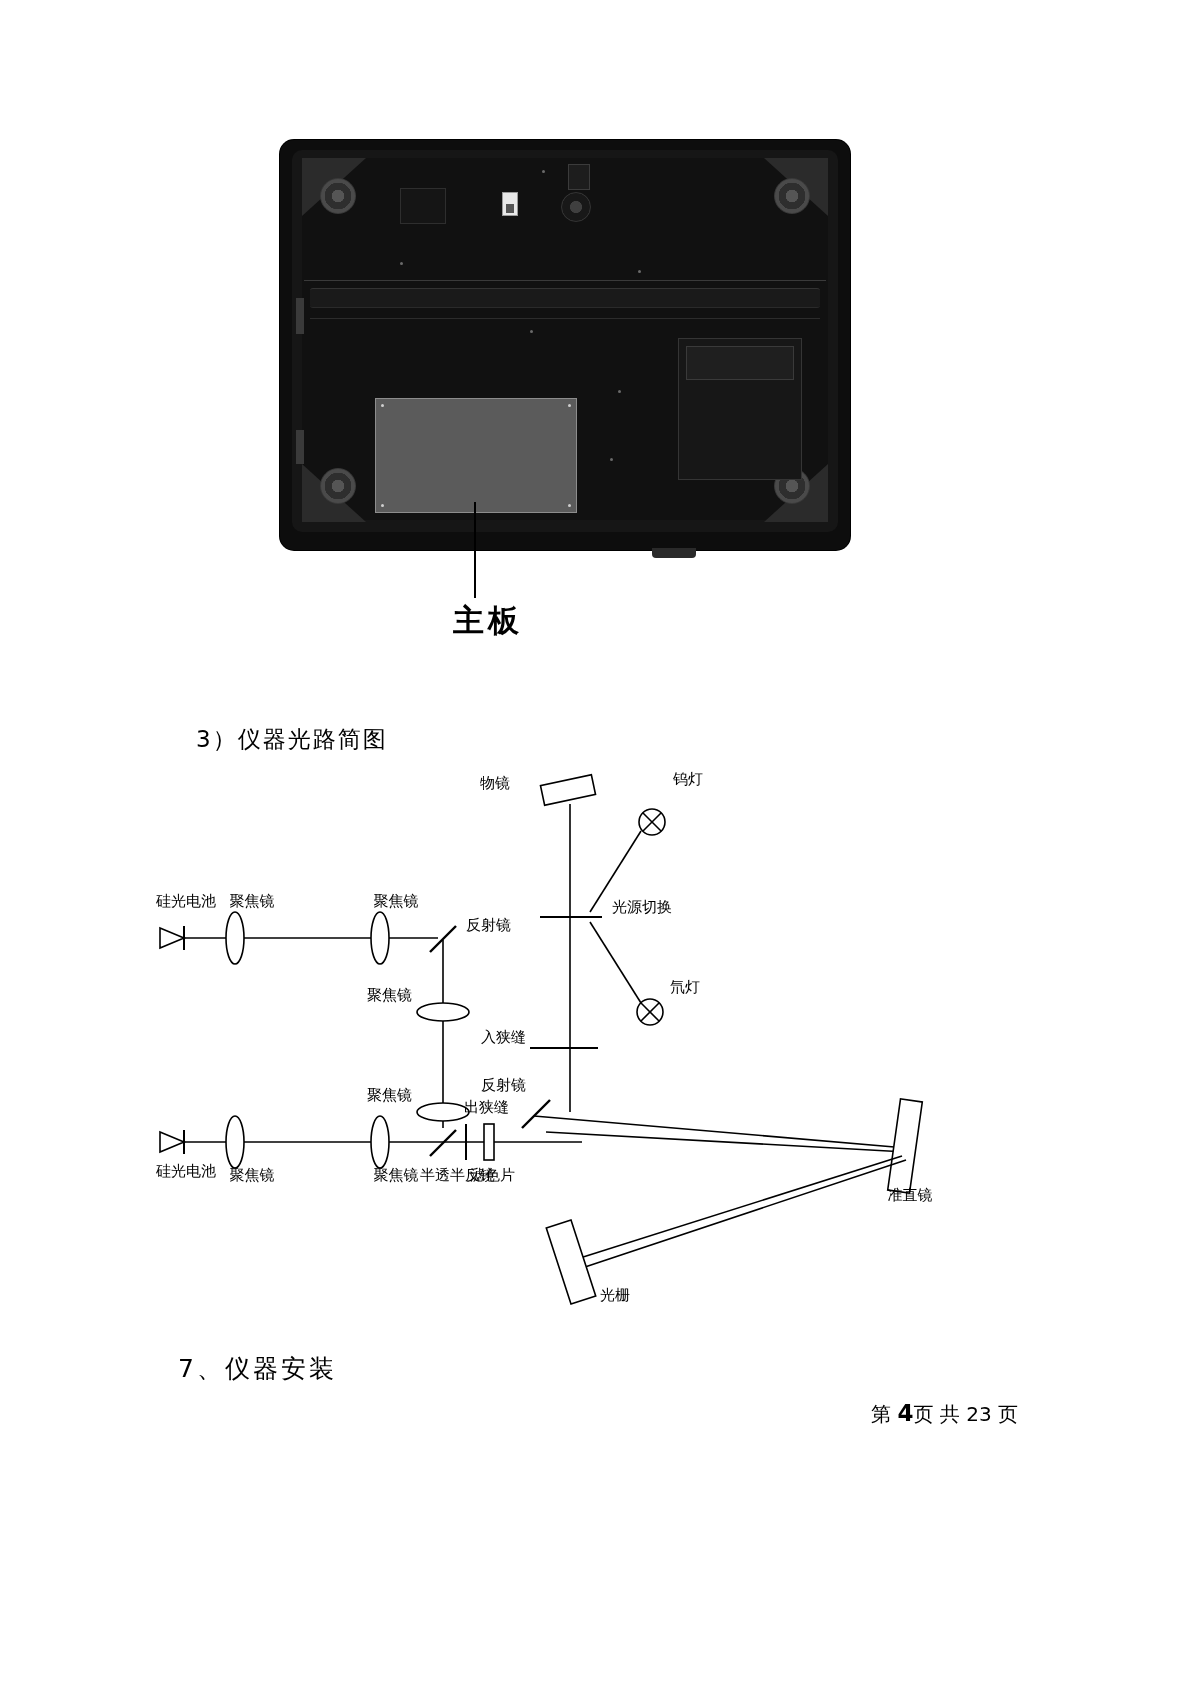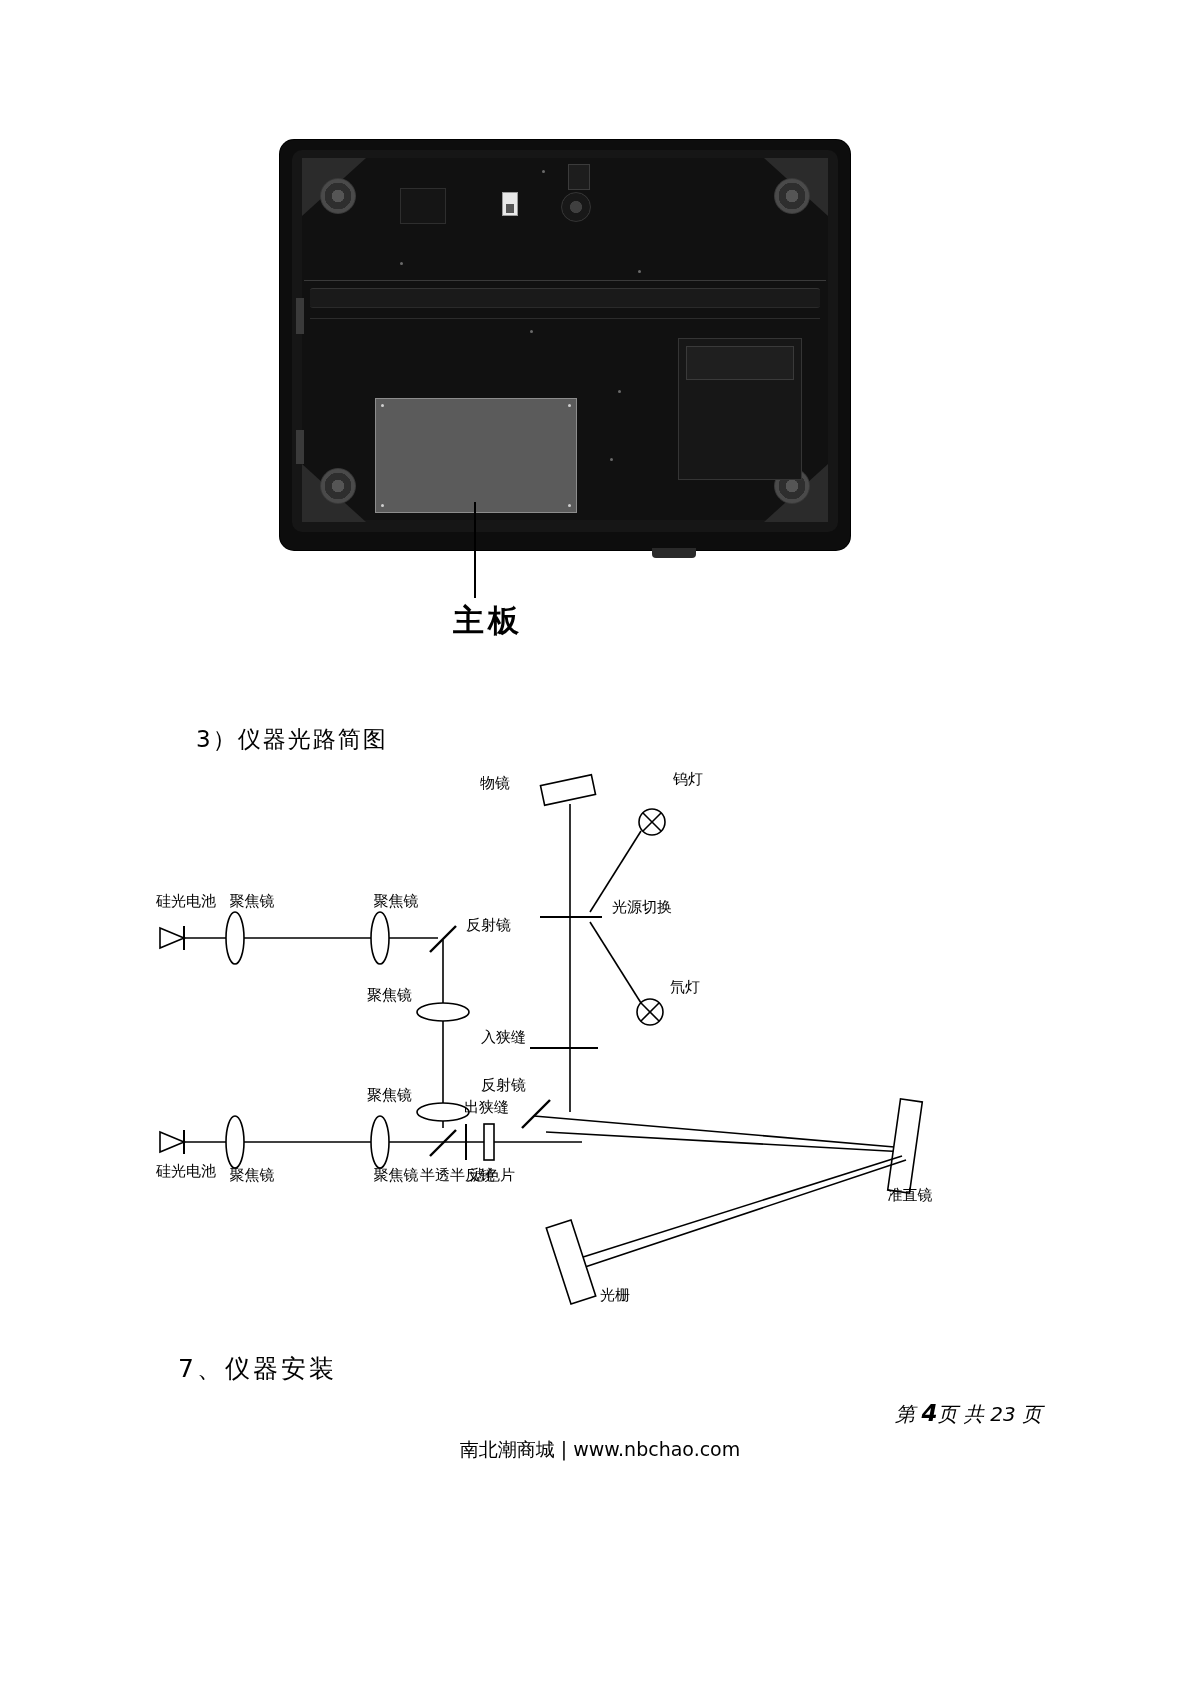--- a/index.html
+++ b/index.html
@@ -203,25 +203,24 @@
     left: 130px;
     top: 760px;
     width: 920px;
     height: 560px;
   }
   .diagram svg { display: block; }
 
   
   .footer-page {
     position: absolute;
-    right: 158px;
+    right: 182px;
     top: 1400px;
     font-size: 20px;
     font-family: "DejaVu Sans", "Liberation Sans", sans-serif;
-    font-style: italic;
   }
   .footer-page b { font-size: 23px; }
   .footer-site {
     position: absolute;
     left: 0; right: 0;
     top: 1437px;
     text-align: center;
     font-size: 19px;
     font-family: "DejaVu Sans", "Liberation Sans", sans-serif;
   }
@@ -394,15 +393,14 @@
   </div>
 
   <div class="heading-7">7、仪器安装</div>
 
   <div class="footer-page">
     <span>第</span>
     <b>4</b><span>页  共</span>
     <span>23</span>
     <span>页</span>
   </div>
-  <div class="footer-site">南北潮商城 | www.nbchao.com</div>
 
 </div>
 
 </body></html>

